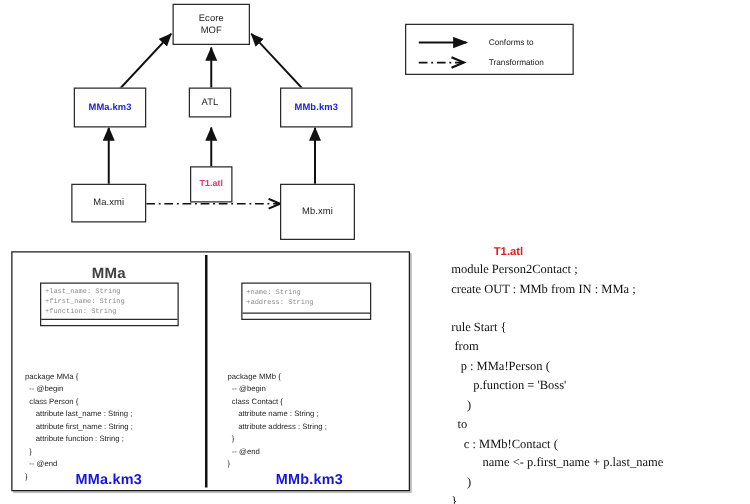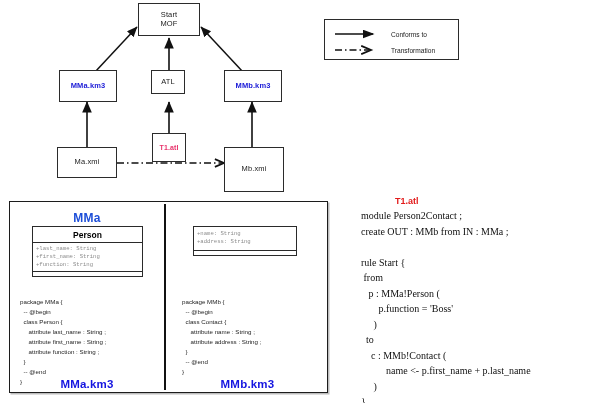--- a/index.html
+++ b/index.html
@@ -80,21 +80,21 @@
   }
   .mm-col { position: absolute; top: 0; height: 100%; }
   #mm-col-a { left: 0; width: 154px; }
   #mm-col-b { left: 158px; width: 159px; }
 
   .mm-title {
     position: absolute;
     top: 9px;
     width: 100%;
     text-align: center;
-    color: #1d4ed8;
+    color: #404040;
     font-weight: bold;
     font-size: 12px;
     letter-spacing: .2px;
   }
   .mm-footer {
     position: absolute;
     bottom: 2px;
     width: 100%;
     text-align: center;
     color: #1414e0;
@@ -182,21 +182,21 @@
     <line x1="87" y1="148" x2="87" y2="102" stroke="#111111" stroke-width="1.6" marker-end="url(#arrowSolid)"></line>
 
     <line x1="169" y1="134" x2="169" y2="102" stroke="#111111" stroke-width="1.6" marker-end="url(#arrowSolid)"></line>
 
     <line x1="252" y1="148" x2="252" y2="102" stroke="#111111" stroke-width="1.6" marker-end="url(#arrowSolid)"></line>
 
     <line x1="117" y1="163" x2="224" y2="163" stroke="#111111" stroke-width="1.3" stroke-dasharray="7,3,1.5,3" marker-end="url(#arrowOpen)"></line>
   </svg>
 
   <div class="box" style="left:138px; top:3px; width:62px; height:33px;">
-    <span class="box-label">Start</span>
+    <span class="box-label">Ecore</span>
     <span class="box-label">MOF</span>
   </div>
 
   <div class="box" style="left:59px; top:70px; width:58px; height:32px;">
     <span class="box-label blue">MMa.km3</span>
   </div>
 
   <div class="box" style="left:151px; top:70px; width:34px; height:24px;">
     <span class="box-label">ATL</span>
   </div>
@@ -244,21 +244,20 @@
   </div>
 </div>
 
 <div id="mm-panel">
   <div id="mm-divider"></div>
 
   <div class="mm-col" id="mm-col-a">
     <div class="mm-title">MMa</div>
 
     <div class="uml" style="left:22px; top:24px; width:111px;">
-      <div class="uml-name">Person</div>
       <div class="uml-attrs">
         <div class="uml-attr">+last_name: String</div>
         <div class="uml-attr">+first_name: String</div>
         <div class="uml-attr">+function: String</div>
       </div>
       <div class="uml-ops"></div>
     </div>
 
     <div class="km3" style="left:10px; top:95px;">package MMa {
   -- @begin

